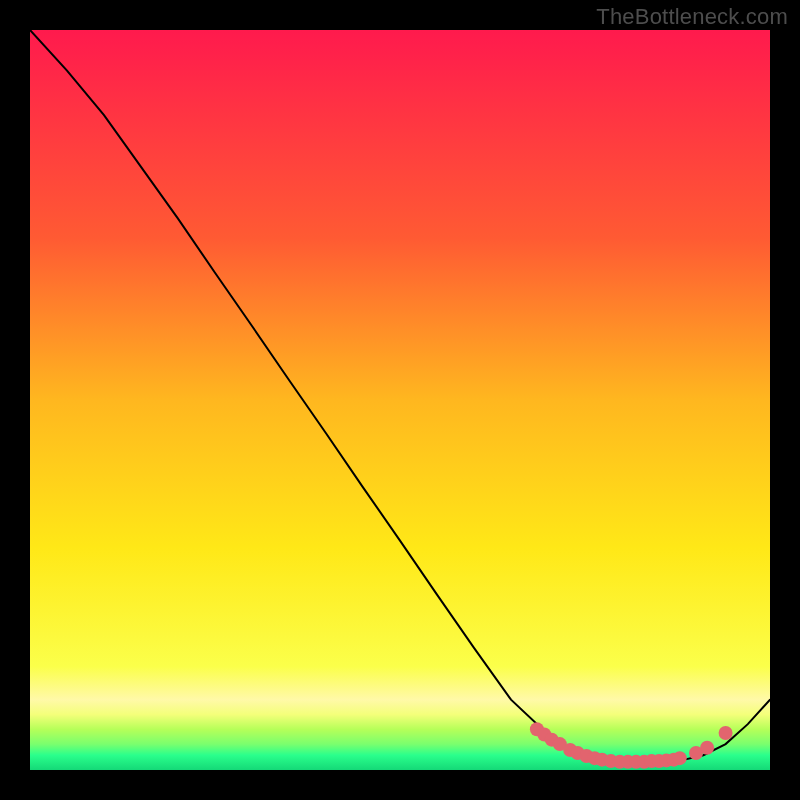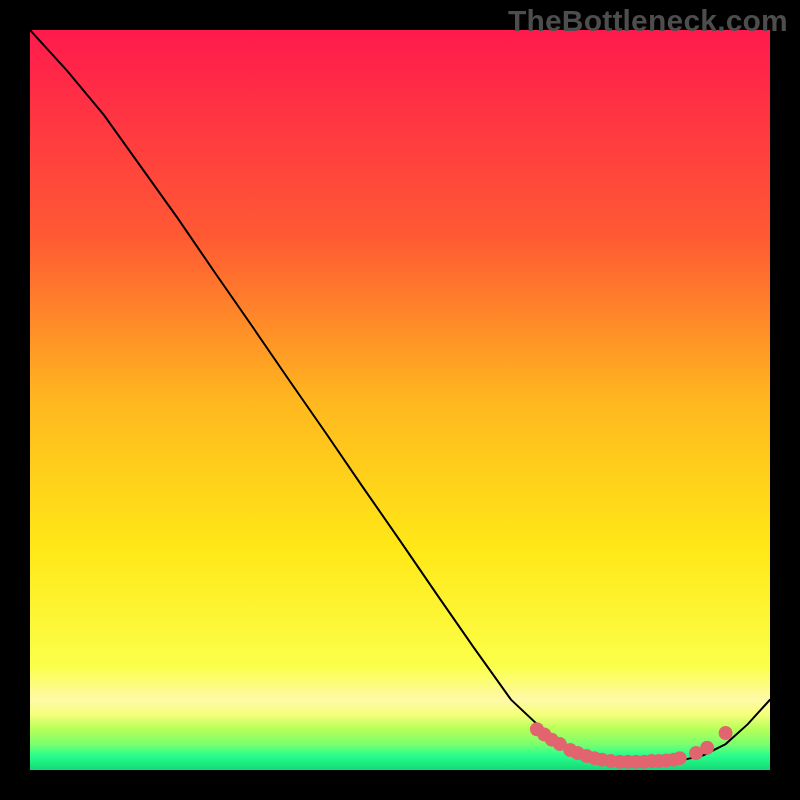--- a/index.html
+++ b/index.html
@@ -9,22 +9,22 @@
     background: #000;
     position: relative;
     font-family: Arial, Helvetica, sans-serif;
     overflow: hidden;
   }
   .watermark {
     position: absolute;
     top: 4px;
     right: 12px;
     color: #4d4d4d;
-    font-size: 30px;
-    font-weight: 700;
+    font-size: 22px;
+    font-weight: 400;
     letter-spacing: 0.2px;
     z-index: 20;
   }
   .plot-frame {
     position: absolute;
     left: 30px;
     top: 30px;
     width: 740px;
     height: 740px;
     background: #000;

